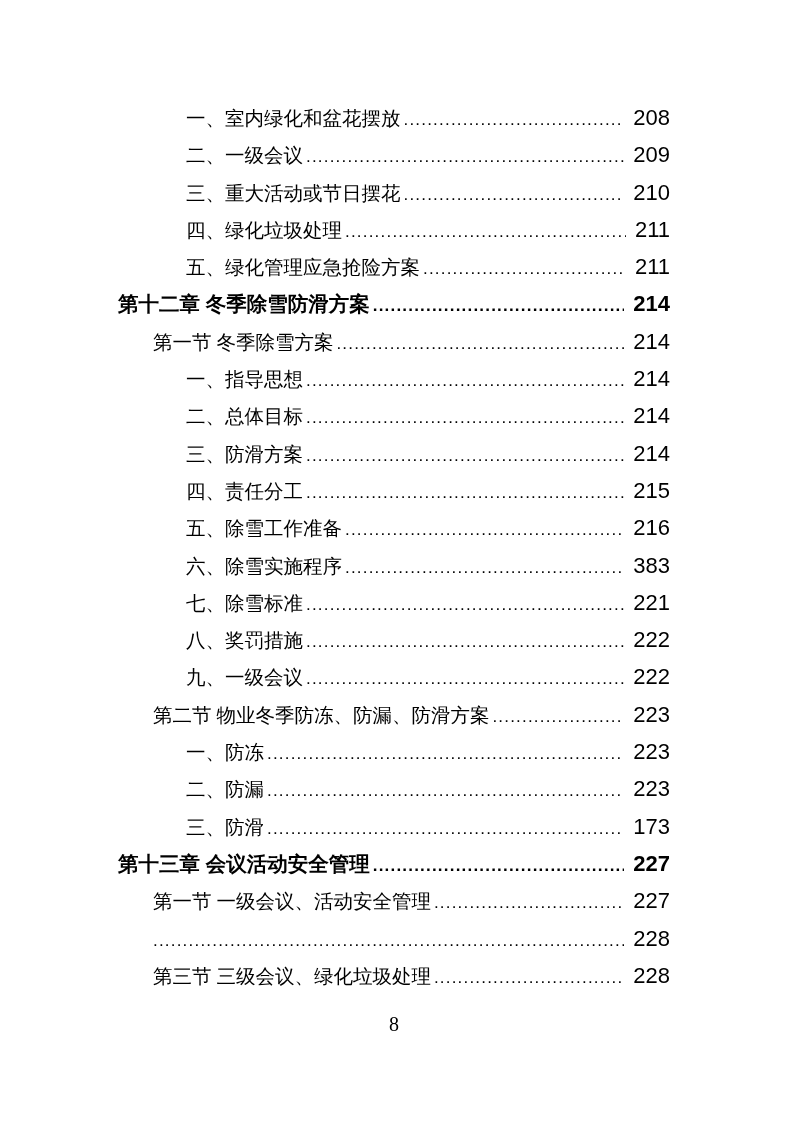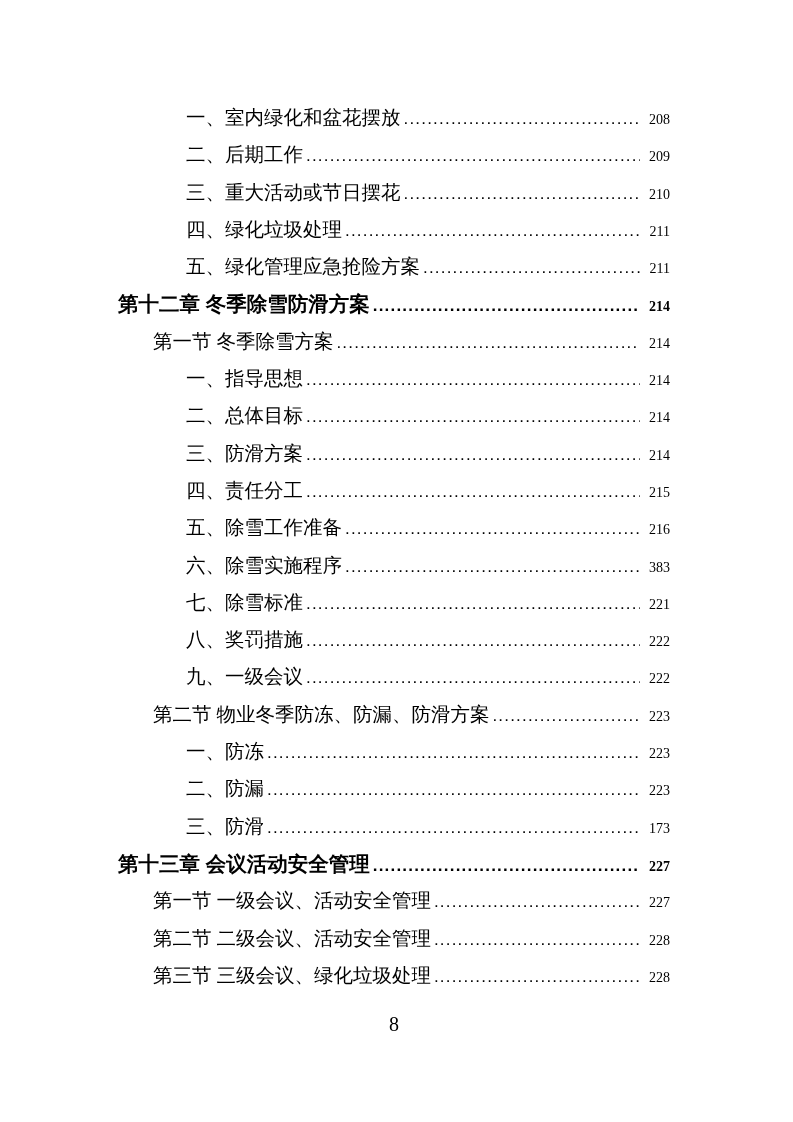--- a/index.html
+++ b/index.html
@@ -51,22 +51,22 @@
   }
   .toc-leader::after {
     content: "..................................................................................................................................................................................................................";
     font-family: "Liberation Sans", sans-serif;
     font-size: 17px;
     letter-spacing: 1.2px;
   }
   .toc-page {
     flex: 0 0 auto;
     margin-left: 9px;
-    font-family: Liberation Serif, serif;
-    font-size: 14px;
+    font-family: Liberation Sans, sans-serif;
+    font-size: 22px;
   }
   .level-chapter .toc-page { font-weight: bold; }
   .footer {
     position: absolute;
     top: 1012px;
     left: 118px;
     width: 552px;
     text-align: center;
     font-size: 20px;
     font-family: "Liberation Serif", serif;
@@ -77,21 +77,21 @@
 <body>
 
 <div class="page">
   <div class="toc" id="toc">
       <div class="toc-row level-item">
         <span class="toc-text">一、室内绿化和盆花摆放</span>
         <span class="toc-leader"></span>
         <span class="toc-page">208</span>
       </div>
       <div class="toc-row level-item">
-        <span class="toc-text">二、后期工作</span>
+        <span class="toc-text">二、一级会议</span>
         <span class="toc-leader"></span>
         <span class="toc-page">209</span>
       </div>
       <div class="toc-row level-item">
         <span class="toc-text">三、重大活动或节日摆花</span>
         <span class="toc-leader"></span>
         <span class="toc-page">210</span>
       </div>
       <div class="toc-row level-item">
         <span class="toc-text">四、绿化垃圾处理</span>
@@ -182,21 +182,20 @@
         <span class="toc-text">第十三章 会议活动安全管理</span>
         <span class="toc-leader"></span>
         <span class="toc-page">227</span>
       </div>
       <div class="toc-row level-section">
         <span class="toc-text">第一节 一级会议、活动安全管理</span>
         <span class="toc-leader"></span>
         <span class="toc-page">227</span>
       </div>
       <div class="toc-row level-section">
-        <span class="toc-text">第二节 二级会议、活动安全管理</span>
         <span class="toc-leader"></span>
         <span class="toc-page">228</span>
       </div>
       <div class="toc-row level-section">
         <span class="toc-text">第三节 三级会议、绿化垃圾处理</span>
         <span class="toc-leader"></span>
         <span class="toc-page">228</span>
       </div>
     </div>
   <div class="footer">

